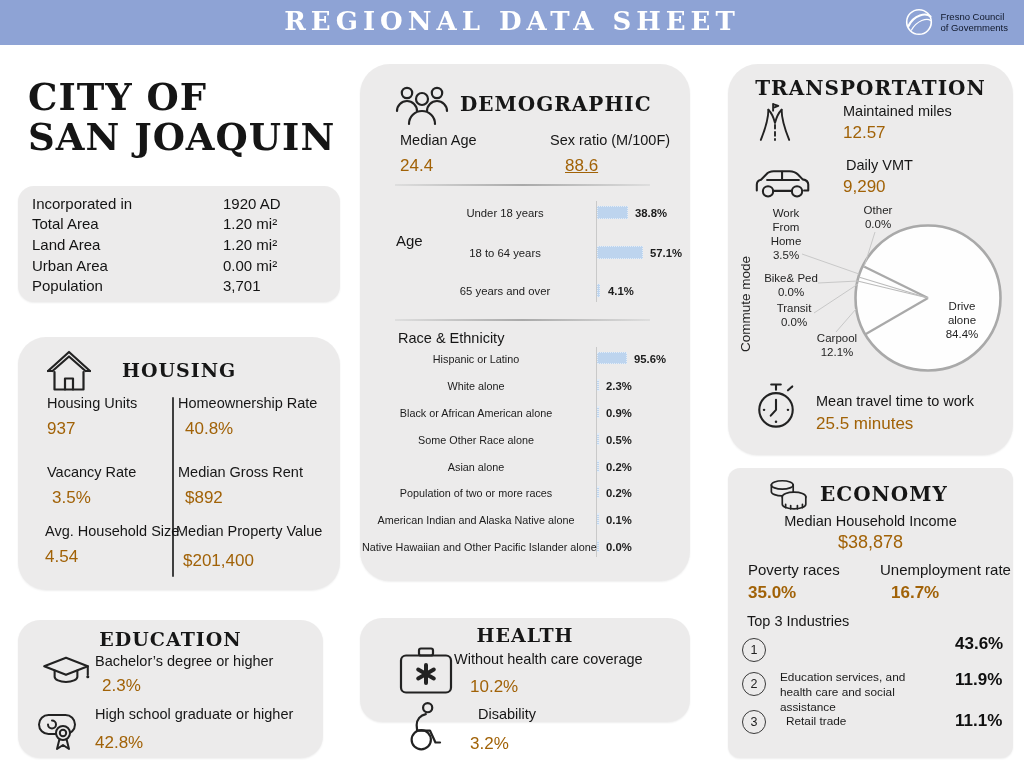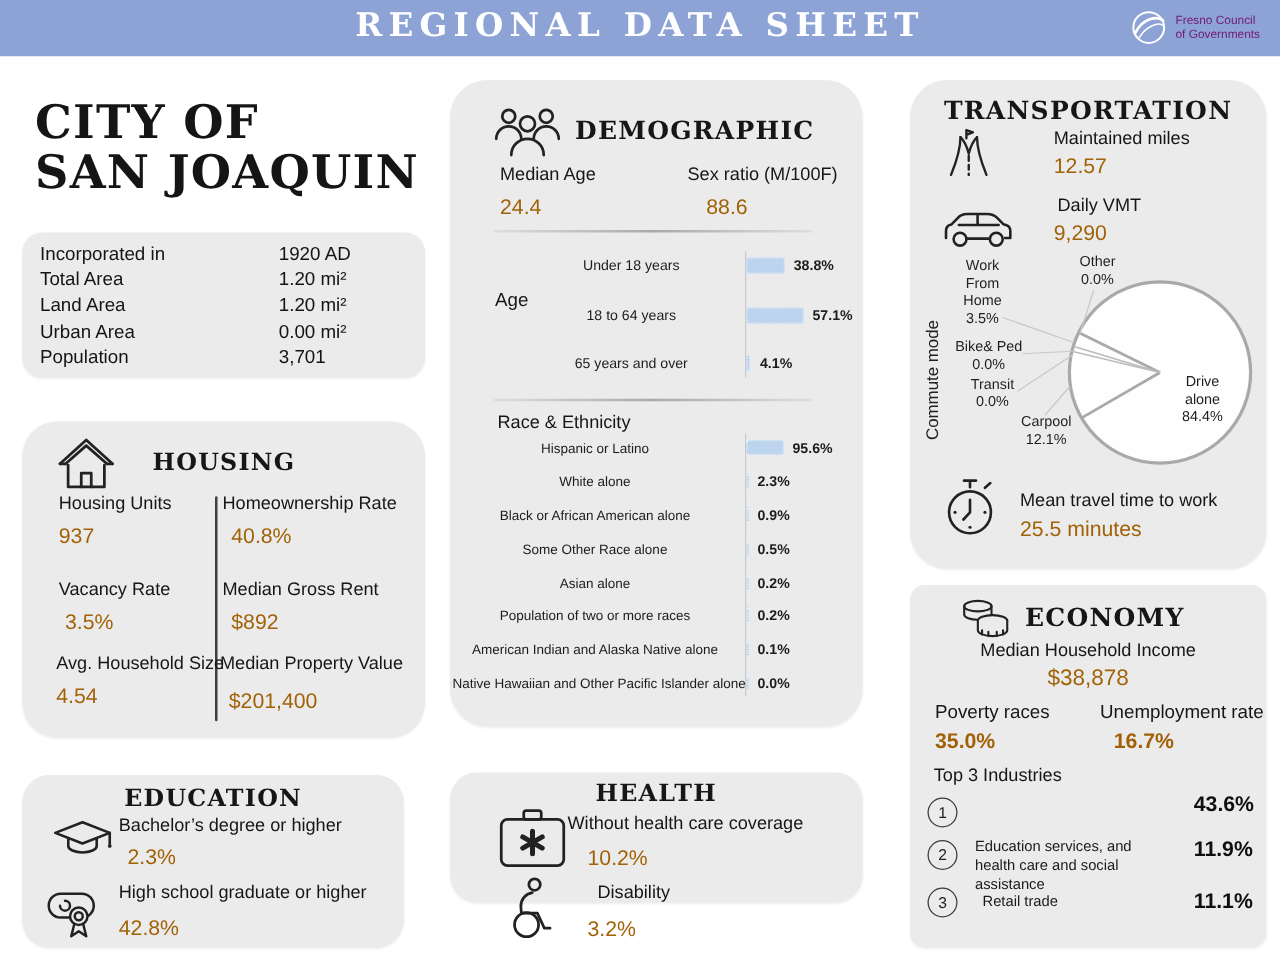--- a/index.html
+++ b/index.html
@@ -3,21 +3,21 @@
 <meta charset="utf-8">
 <style>
   html,body{margin:0;padding:0;background:#fff;}
   body{width:1024px;height:768px;font-family:"Liberation Sans",sans-serif;color:#111;}
   .page{position:relative;width:1024px;height:768px;background:#fff;overflow:hidden;}
   .abs{position:absolute;}
   
   .topbar{position:absolute;left:0;top:0;width:1024px;height:45px;background:#8EA3D5;}
   .topbar-title{position:absolute;left:0;top:6px;width:100%;text-align:center;
     font-family:"DejaVu Serif",serif;font-weight:700;font-size:26px;letter-spacing:5px;color:#fff;}
-  .logo{position:absolute;right:16px;top:7px;display:flex;align-items:center;gap:6px;color:#701a75;}
+  .logo{position:absolute;right:16px;top:7px;display:flex;align-items:center;gap:6px;color:#0f172a;}
   .logo-text{font-size:9.5px;line-height:1.2;}
   
   .panel{position:absolute;background:#ECEBEB;box-shadow:0 1px 2px rgba(0,0,0,0.07);}
   .stitle{font-family:"DejaVu Serif",serif;font-weight:700;font-size:19px;letter-spacing:1px;color:#161616;white-space:nowrap;}
   .lbl{font-size:14.5px;color:#161616;white-space:nowrap;}
   .val{font-size:17px;color:#a16207;white-space:nowrap;}
   .city-title{position:absolute;left:28px;top:78px;font-family:"DejaVu Serif",serif;font-weight:700;
     font-size:37px;line-height:1.08;letter-spacing:1px;color:#151515;}
   .fact-row{display:flex;height:20.6px;align-items:center;font-size:15px;color:#141414;}
   .fact-label{flex:1;}
@@ -160,21 +160,21 @@
         <path d="M33,27 a10,10 0 0 1 20,0"></path>
         <circle cx="28" cy="15" r="6" fill="#ECEBEB"></circle>
         <path d="M15,40 a13,13 0 0 1 26,0" fill="#ECEBEB"></path>
       </svg>
     </span>
     <div class="stitle abs" style="left:100px;top:28px;font-size:20px;">DEMOGRAPHIC</div>
 
     <div class="lbl abs" style="left:40px;top:68px;">Median Age</div>
     <div class="val abs" style="left:40px;top:92px;">24.4</div>
     <div class="lbl abs" style="left:190px;top:68px;">Sex ratio (M/100F)</div>
-    <div class="val abs" style="left:205px;top:92px;">88.6</div>
+    <div class="val abs" style="left:205px;top:92px;text-decoration:underline;">88.6</div>
 
     <div class="divider-h" style="left:35px;top:120px;width:255px;"></div>
 
     <div class="lbl abs" style="left:36px;top:168px;font-size:15px;">Age</div>
     <div class="axis-v" style="left:236px;top:137px;height:101px;"></div>
 
     <div class="crow-lbl" style="left:60px;top:143px;width:170px;">Under 18 years</div>
     <div class="bar" style="left: 237px; top: 142px; height: 13px; width: 31.04px;"></div>
     <div class="crow-val" style="left:275px;top:143px;">38.8%</div>
 

